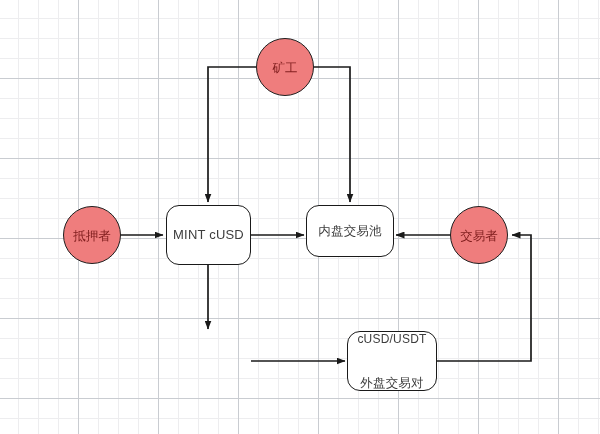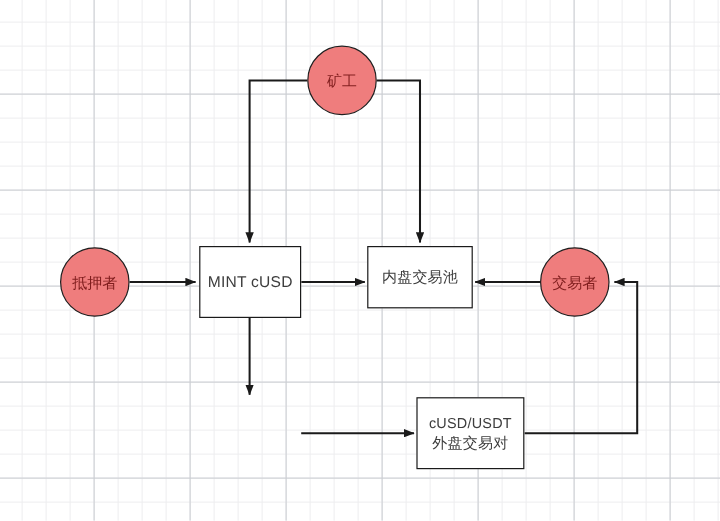--- a/index.html
+++ b/index.html
@@ -35,21 +35,21 @@
     left: 0;
     top: 0;
     width: 600px;
     height: 434px;
   }
   .node-box {
     position: absolute;
     box-sizing: border-box;
     background: #ffffff;
     border: 1.6px solid #1a1a1a;
-    border-radius: 0;
+    border-radius: 13px;
     display: flex;
     align-items: center;
     justify-content: center;
     text-align: center;
     color: #3d3d3d;
     font-size: 13px;
     line-height: 16px;
     letter-spacing: 0.2px;
   }
   .node-circle {
@@ -66,20 +66,21 @@
     font-size: 12.5px;
     line-height: 15px;
   }
   .label-cn {
     font-family: "DejaVu Sans", "Liberation Sans", sans-serif;
     font-size: 12.5px;
   }
   .two-line {
     font-size: 12px;
     line-height: 15px;
+    justify-content: space-between;
   }
 </style>
 </head>
 <body>
 
 <div id="canvas">
 
   <svg id="edge-layer" viewBox="0 0 600 434" width="600" height="434" xmlns="http://www.w3.org/2000/svg">
     <defs>
       <marker id="arrowhead" markerWidth="9" markerHeight="7" refX="8.5" refY="3.5" orient="auto" markerUnits="userSpaceOnUse">
@@ -103,21 +104,21 @@
       <path d="M 251 361 L 345 361" marker-end="url(#arrowhead)"></path>
 
       <path d="M 437 361 L 531 361 L 531 235 L 512 235" marker-end="url(#arrowhead)"></path>
     </g>
   </svg>
 
   <div class="node-circle" style="left:256px; top:38px; width:58px; height:58px;">
     <span class="label-cn">矿工</span>
   </div>
 
-  <div class="node-circle" style="left:50px; top:206px; width:58px; height:58px;">
+  <div class="node-circle" style="left:63px; top:206px; width:58px; height:58px;">
     <span class="label-cn">抵押者</span>
   </div>
 
   <div class="node-circle" style="left:450px; top:206px; width:58px; height:58px;">
     <span class="label-cn">交易者</span>
   </div>
 
   <div class="node-box" style="left:166px; top:205px; width:85px; height:60px;">
     <span>MINT cUSD</span>
   </div>

